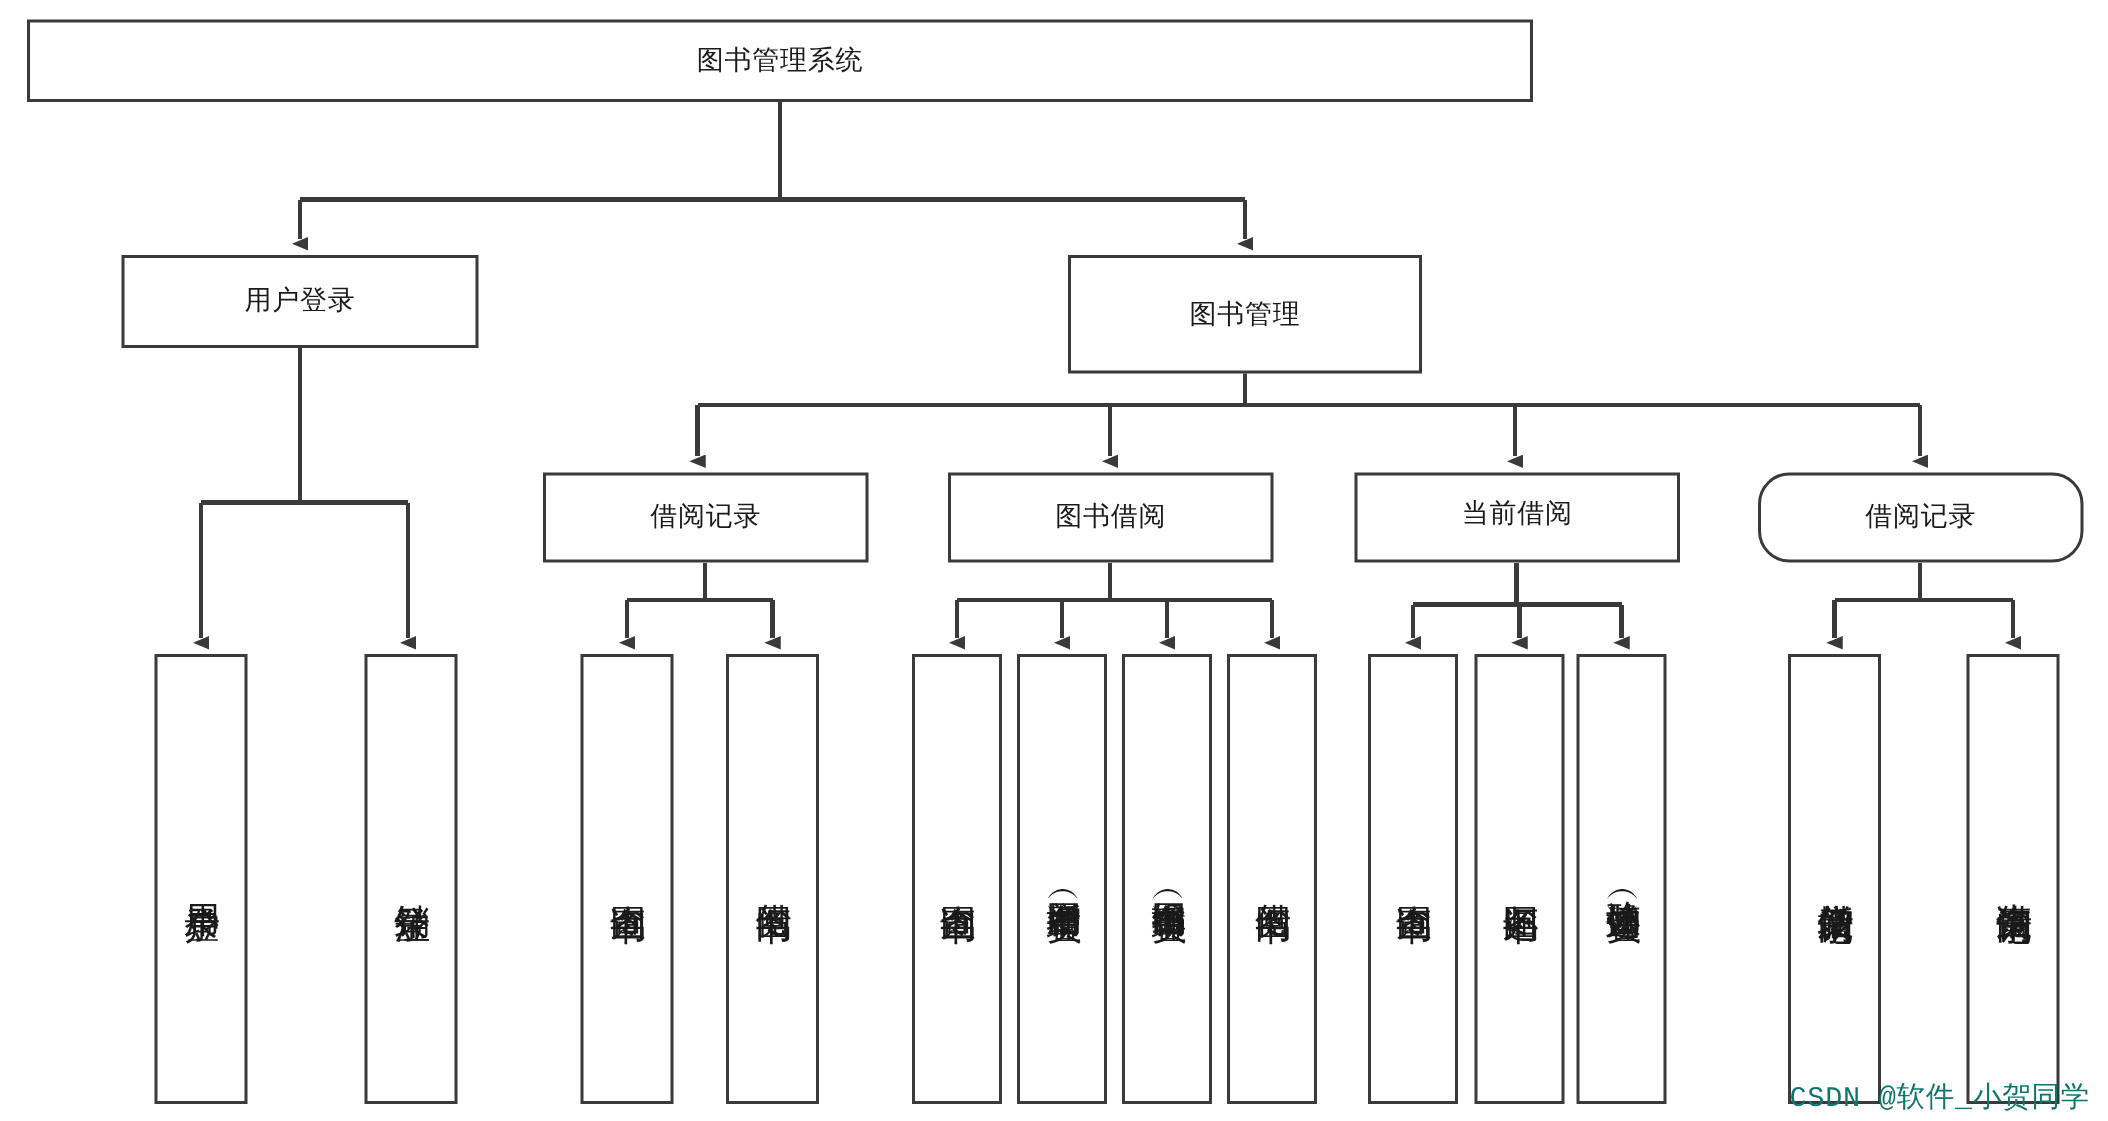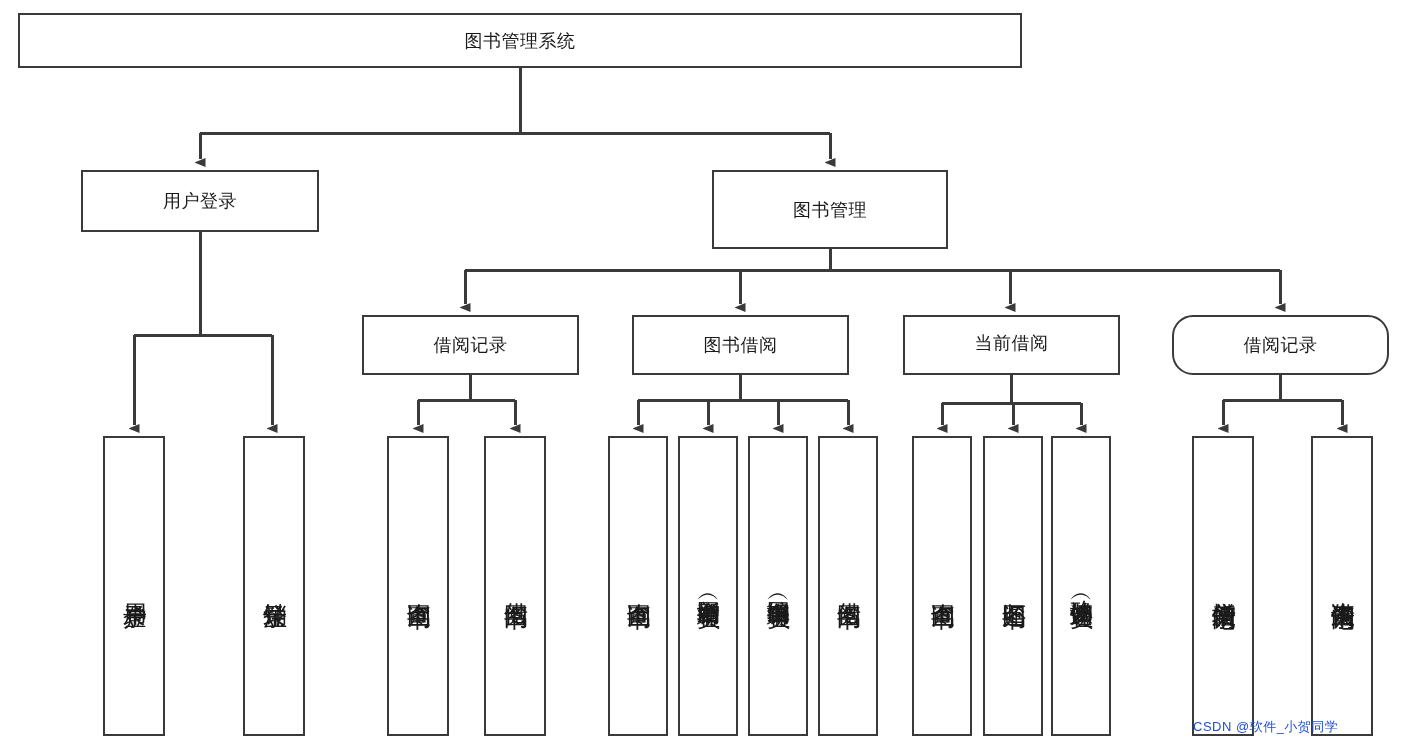--- a/index.html
+++ b/index.html
@@ -55,25 +55,25 @@
     letter-spacing: 1px;
     white-space: nowrap;
     text-align: center;
   }
   .node-v.tall .label {
     font-size: 23px;
     line-height: 1.12;
   }
   .watermark {
     position: absolute;
-    color: #1d4ed8;
-    font-size: 13px;
+    color: #0f766e;
+    font-size: 19px;
     white-space: nowrap;
     letter-spacing: 0.5px;
-    font-family: Liberation Sans, sans-serif;
+    font-family: Liberation Mono, monospace;
   }
 </style>
 </head>
 <body>
 
 <div id="canvas">
 
   <svg id="edges" viewBox="0 0 1405 747">
     <defs>
       <marker id="arrow" markerWidth="9" markerHeight="11" refX="1" refY="5.5" orient="auto" markerUnits="userSpaceOnUse">

